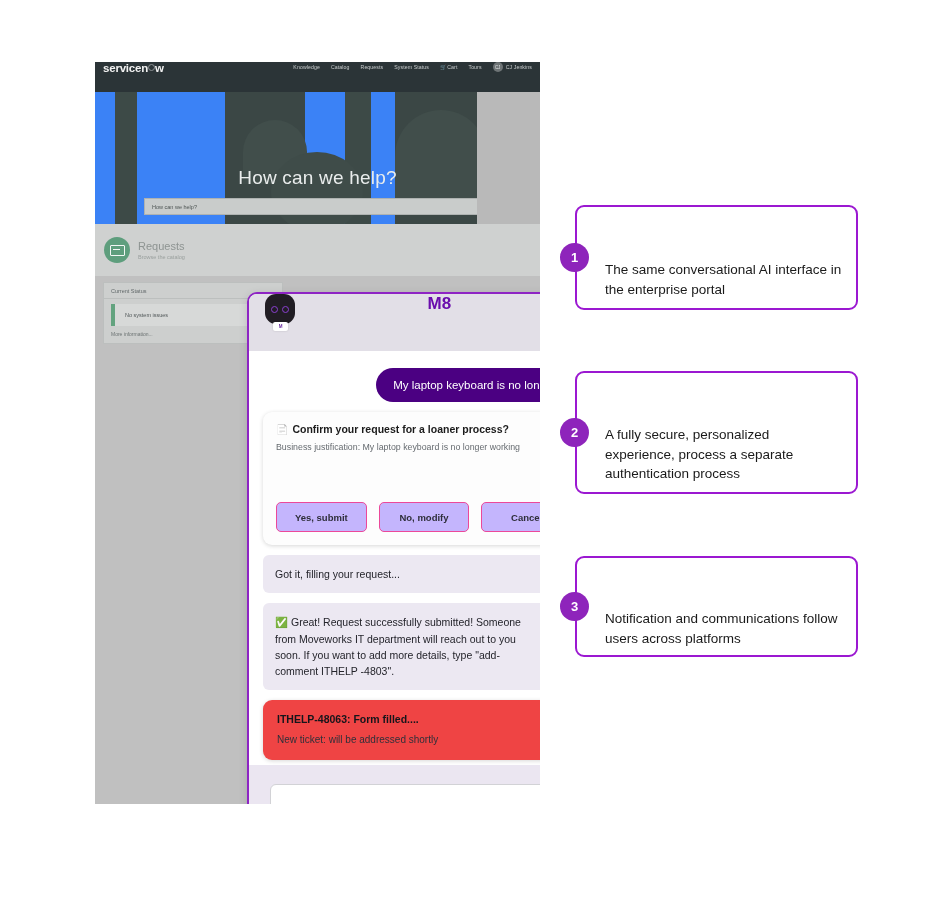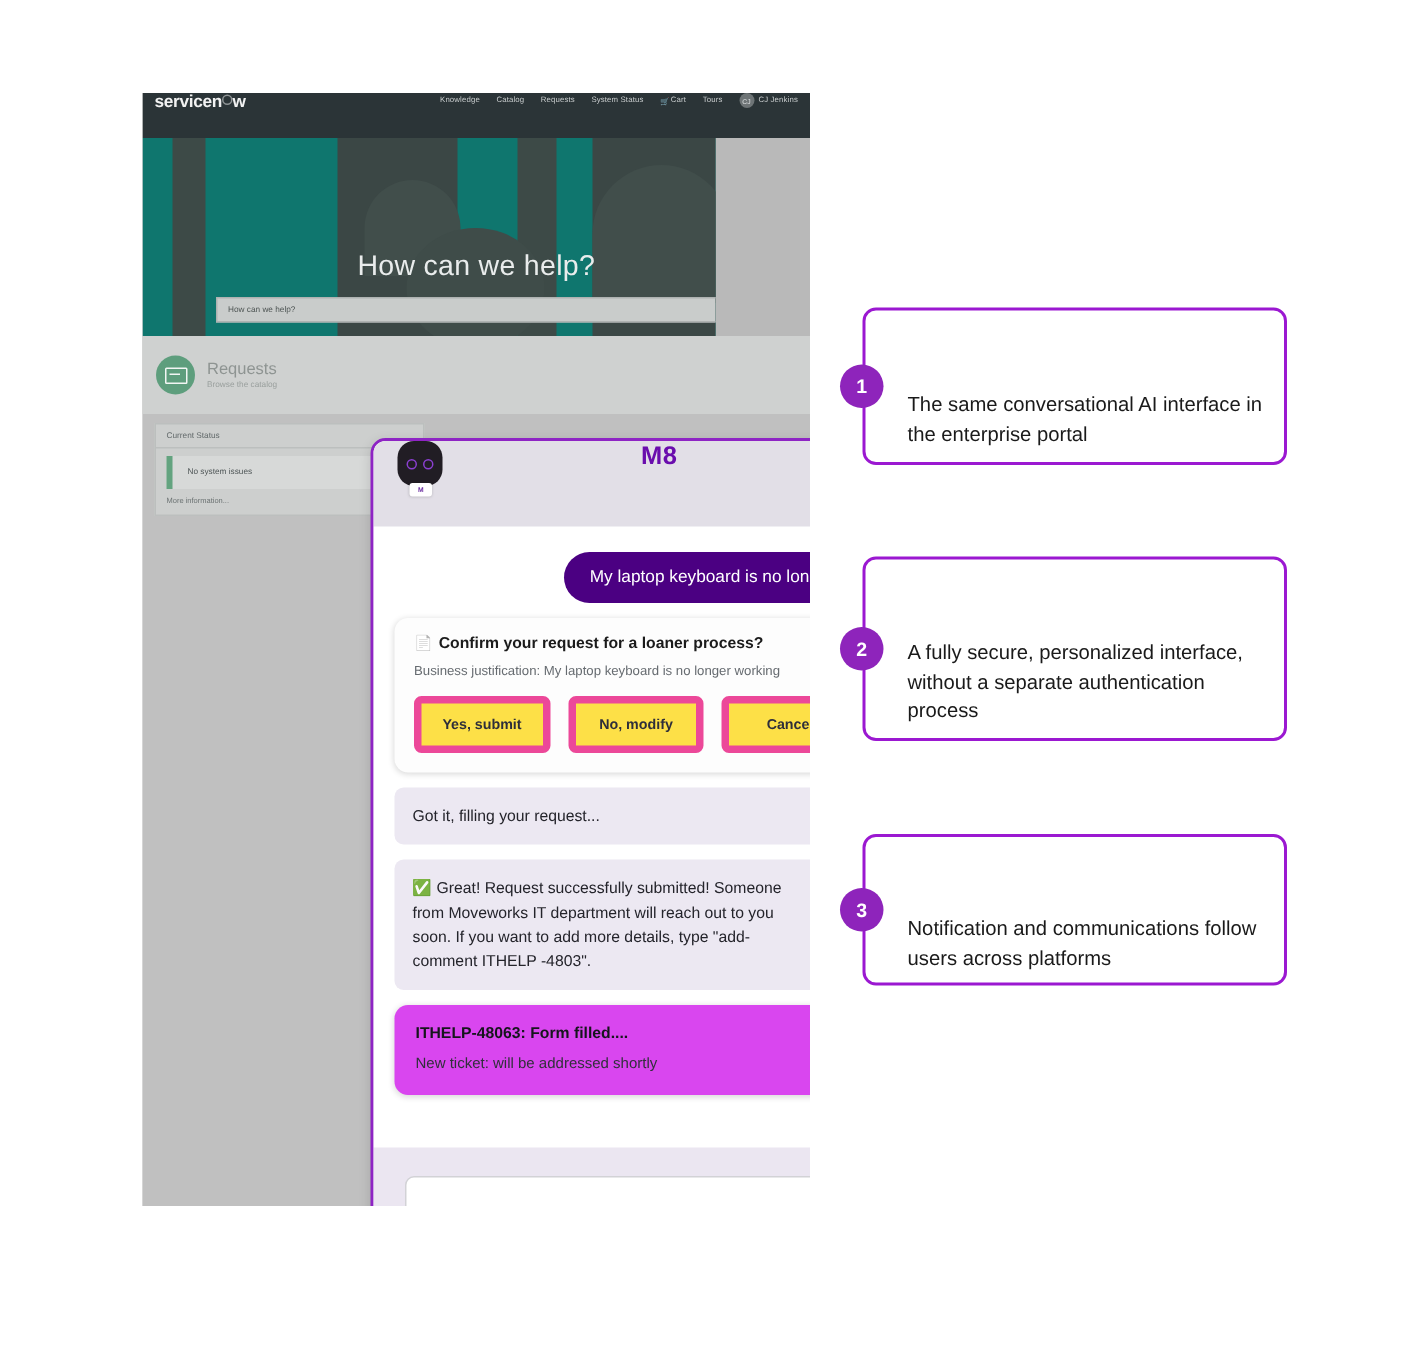--- a/index.html
+++ b/index.html
@@ -78,21 +78,21 @@
     color: #dfe3e4;
     font-size: 4.5px;
   }
 
   
   #portal-hero {
     position: absolute;
     left: 0; top: 30px;
     width: 382px;
     height: 132px;
-    background: #0f766e;
+    background: #3b82f6;
     overflow: hidden;
   }
   .hero-shape {
     position: absolute;
     background: #3d4a47;
   }
   .hs1 { left: 20px; top: 0; width: 22px; height: 132px; }
   .hs2 { left: 130px; top: 0; width: 80px; height: 132px; background: #3b4745; }
   .hs3 { left: 250px; top: 0; width: 26px; height: 132px; }
   .hs4 { left: 300px; top: 0; width: 105px; height: 132px; background: #3b4745; }
@@ -368,47 +368,48 @@
     margin-top: 7px;
   }
   #confirm-buttons {
     display: flex;
     gap: 12px;
     margin-top: 12px;
   }
   .confirm-btn {
     flex: 1;
     height: 28px;
-    border: 5px solid #ec4899;
+    border: 1px solid #ec4899;
     border-radius: 5px;
-    background: #fde047;
+    background: #c4b5fd;
     display: flex;
     align-items: center;
     justify-content: center;
     font-size: 9.5px;
     font-weight: bold;
     color: #2e2e3a;
     cursor: pointer;
+    margin-top: 38px;
   }
 
   .bot-bubble {
     background: #ece8f2;
     border-radius: 6px;
     padding: 11px 12px;
     font-size: 10.5px;
     color: #24242b;
     line-height: 1.55;
     box-sizing: border-box;
   }
   #bot-bubble-1 { width: 285px; }
   #bot-bubble-2 { width: 285px; }
   .check-emoji { color: #25b84c; }
 
   #ticket-card {
-    background: #d946ef;
+    background: #ef4444;
     border-radius: 9px;
     box-shadow: 0 1px 4px rgba(0,0,0,0.16);
     padding: 13px 14px 15px 14px;
     width: 322px;
     box-sizing: border-box;
   }
   #ticket-title {
     font-size: 10.5px;
     font-weight: bold;
     color: #15151b;
@@ -602,19 +603,19 @@
   </div>
 </div>
 
 <div class="callout" id="callout-1">
   <div class="callout-num">1</div>
   <div class="callout-text">The same conversational AI interface in the enterprise portal</div>
 </div>
 
 <div class="callout" id="callout-2">
   <div class="callout-num">2</div>
-  <div class="callout-text">A fully secure, personalized interface, without a separate authentication process</div>
+  <div class="callout-text">A fully secure, personalized experience, process a separate authentication process</div>
 </div>
 
 <div class="callout" id="callout-3">
   <div class="callout-num">3</div>
   <div class="callout-text">Notification and communications follow users across platforms</div>
 </div>
 
 </body></html>

